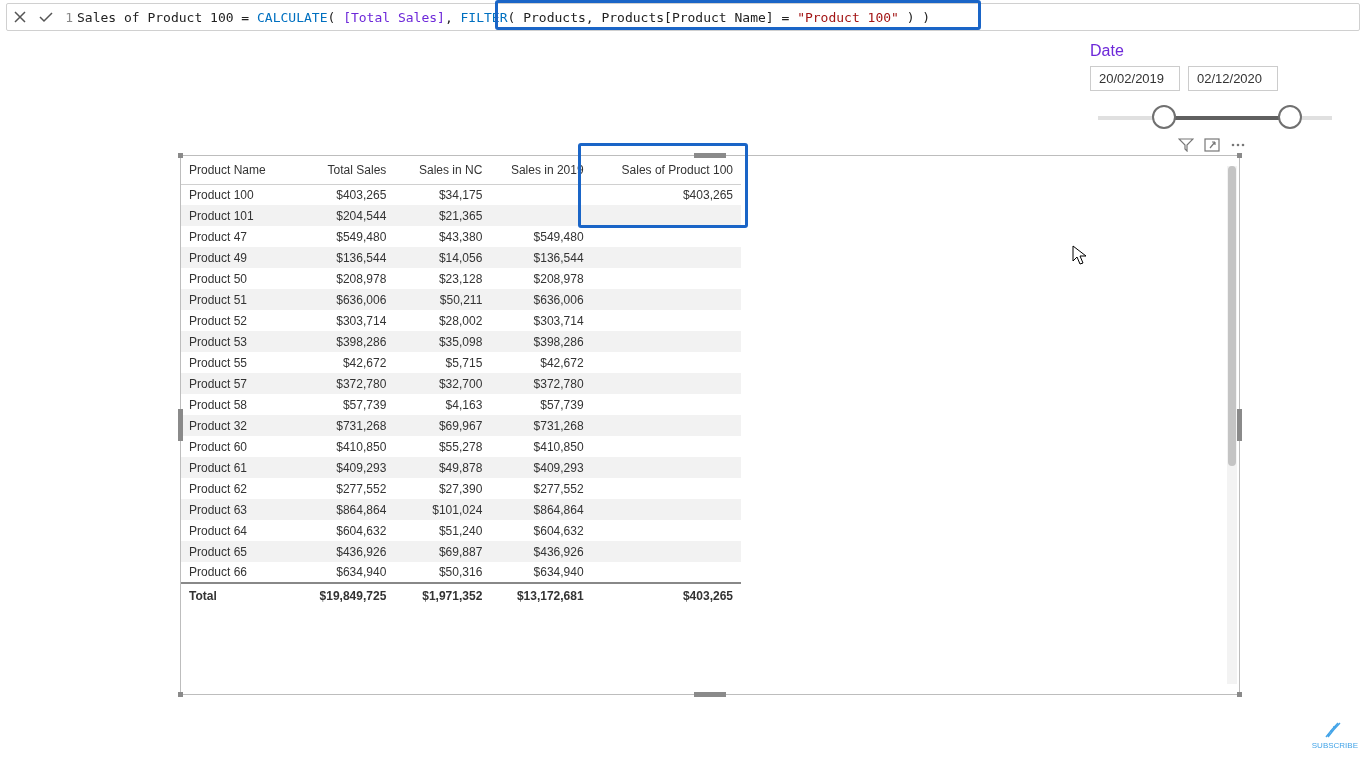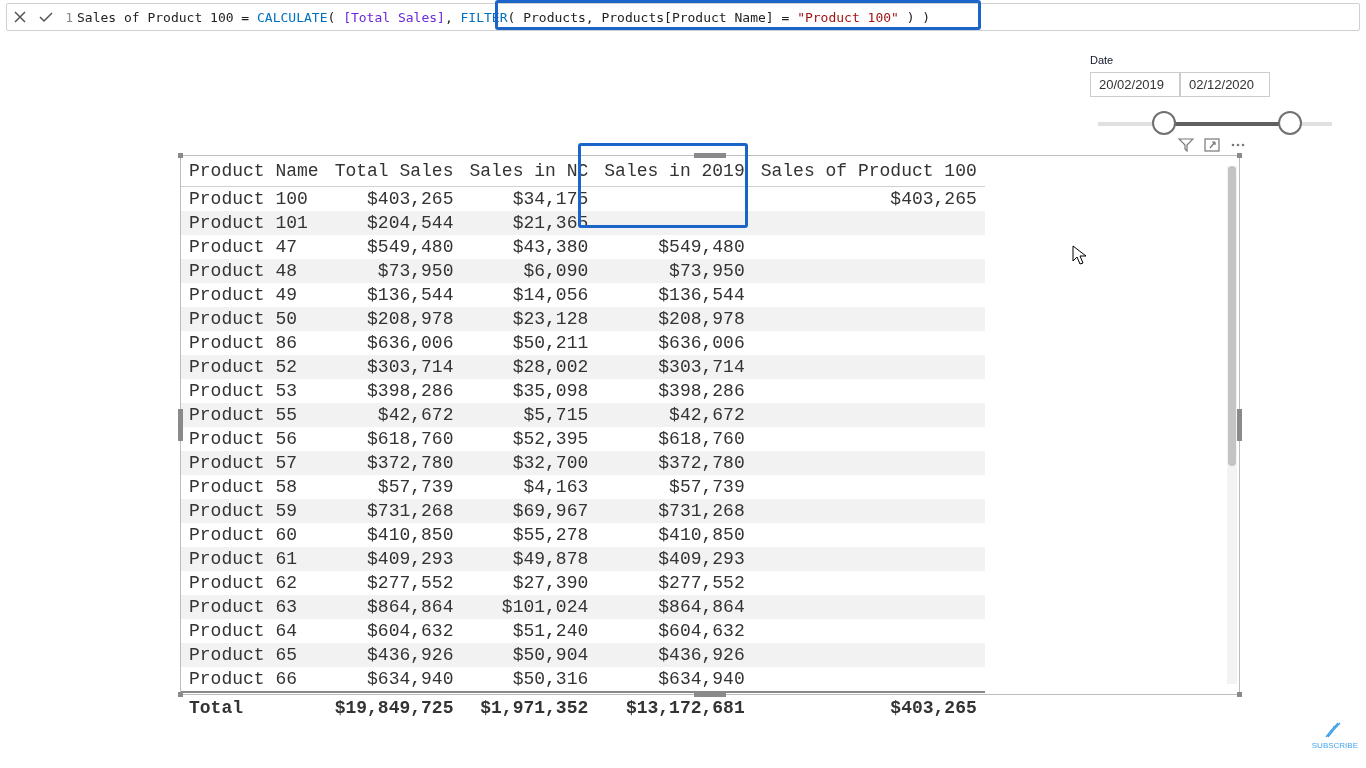--- a/index.html
+++ b/index.html
@@ -67,27 +67,27 @@
   }
 
   
   .date-slicer {
     position: absolute;
     top: 42px;
     right: 26px;
     width: 250px;
   }
   .date-label {
-    font-size: 11px;
-    color: #0f172a;
+    font-size: 16px;
+    color: #6d28d9;
     margin-bottom: 6px;
-    margin-top: 12px;
   }
   .date-inputs {
     display: flex;
+    gap: 8px;
     margin-bottom: 14px;
   }
   .date-input {
     border: 1px solid #ccc;
     padding: 4px 8px;
     font-size: 13px;
     width: 90px;
     color: #333;
   }
   .slider-track {
@@ -159,22 +159,21 @@
   .handle.rm { right: -3px; top: 50%; transform: translateY(-50%); }
   .handle.tm { top: -3px; left: 50%; transform: translateX(-50%); }
   .handle.bm { bottom: -3px; left: 50%; transform: translateX(-50%); }
 
   .tbl-container {
     width: 560px;
   }
   table.data {
     border-collapse: collapse;
     width: 100%;
-    font-size: 18px;
-    font-family: Liberation Mono, monospace;
+    font-size: 12px;
   }
   table.data th {
     text-align: left;
     font-weight: 400;
     padding: 5px 8px;
     border-bottom: 1px solid #d0d0d0;
     height: 28px;
     white-space: nowrap;
   }
   table.data th.num, table.data td.num { text-align: right; }
@@ -346,42 +345,35 @@
             <td class="num"></td>
           </tr>
           <tr>
             <td>Product 47</td>
             <td class="num">$549,480</td>
             <td class="num">$43,380</td>
             <td class="num">$549,480</td>
             <td class="num"></td>
           </tr>
           <tr>
-            <td>Product 48</td>
-            <td class="num">$73,950</td>
-            <td class="num">$6,090</td>
-            <td class="num">$73,950</td>
-            <td class="num"></td>
-          </tr>
-          <tr>
             <td>Product 49</td>
             <td class="num">$136,544</td>
             <td class="num">$14,056</td>
             <td class="num">$136,544</td>
             <td class="num"></td>
           </tr>
           <tr>
             <td>Product 50</td>
             <td class="num">$208,978</td>
             <td class="num">$23,128</td>
             <td class="num">$208,978</td>
             <td class="num"></td>
           </tr>
           <tr>
-            <td>Product 86</td>
+            <td>Product 51</td>
             <td class="num">$636,006</td>
             <td class="num">$50,211</td>
             <td class="num">$636,006</td>
             <td class="num"></td>
           </tr>
           <tr>
             <td>Product 52</td>
             <td class="num">$303,714</td>
             <td class="num">$28,002</td>
             <td class="num">$303,714</td>
@@ -395,42 +387,35 @@
             <td class="num"></td>
           </tr>
           <tr>
             <td>Product 55</td>
             <td class="num">$42,672</td>
             <td class="num">$5,715</td>
             <td class="num">$42,672</td>
             <td class="num"></td>
           </tr>
           <tr>
-            <td>Product 56</td>
-            <td class="num">$618,760</td>
-            <td class="num">$52,395</td>
-            <td class="num">$618,760</td>
-            <td class="num"></td>
-          </tr>
-          <tr>
             <td>Product 57</td>
             <td class="num">$372,780</td>
             <td class="num">$32,700</td>
             <td class="num">$372,780</td>
             <td class="num"></td>
           </tr>
           <tr>
             <td>Product 58</td>
             <td class="num">$57,739</td>
             <td class="num">$4,163</td>
             <td class="num">$57,739</td>
             <td class="num"></td>
           </tr>
           <tr>
-            <td>Product 59</td>
+            <td>Product 32</td>
             <td class="num">$731,268</td>
             <td class="num">$69,967</td>
             <td class="num">$731,268</td>
             <td class="num"></td>
           </tr>
           <tr>
             <td>Product 60</td>
             <td class="num">$410,850</td>
             <td class="num">$55,278</td>
             <td class="num">$410,850</td>
@@ -460,21 +445,21 @@
           <tr>
             <td>Product 64</td>
             <td class="num">$604,632</td>
             <td class="num">$51,240</td>
             <td class="num">$604,632</td>
             <td class="num"></td>
           </tr>
           <tr>
             <td>Product 65</td>
             <td class="num">$436,926</td>
-            <td class="num">$50,904</td>
+            <td class="num">$69,887</td>
             <td class="num">$436,926</td>
             <td class="num"></td>
           </tr>
           <tr>
             <td>Product 66</td>
             <td class="num">$634,940</td>
             <td class="num">$50,316</td>
             <td class="num">$634,940</td>
             <td class="num"></td>
           </tr>

